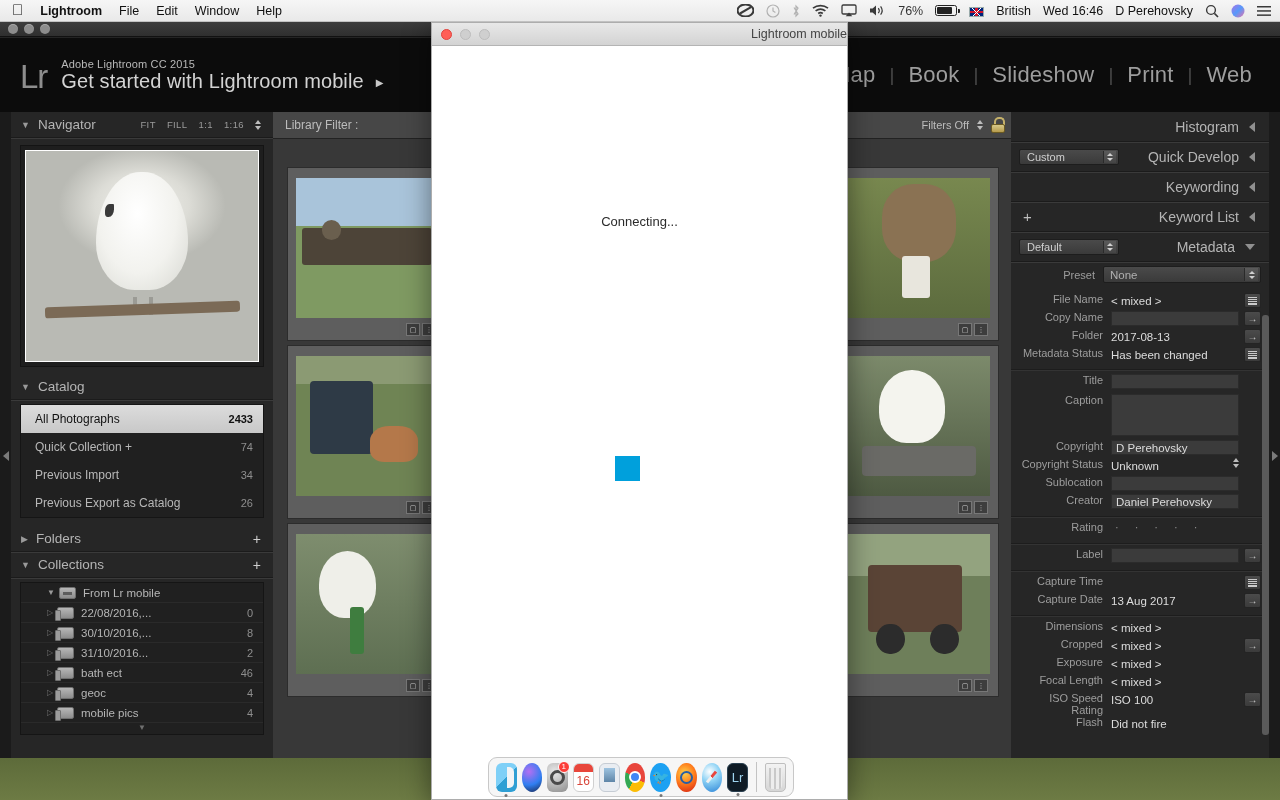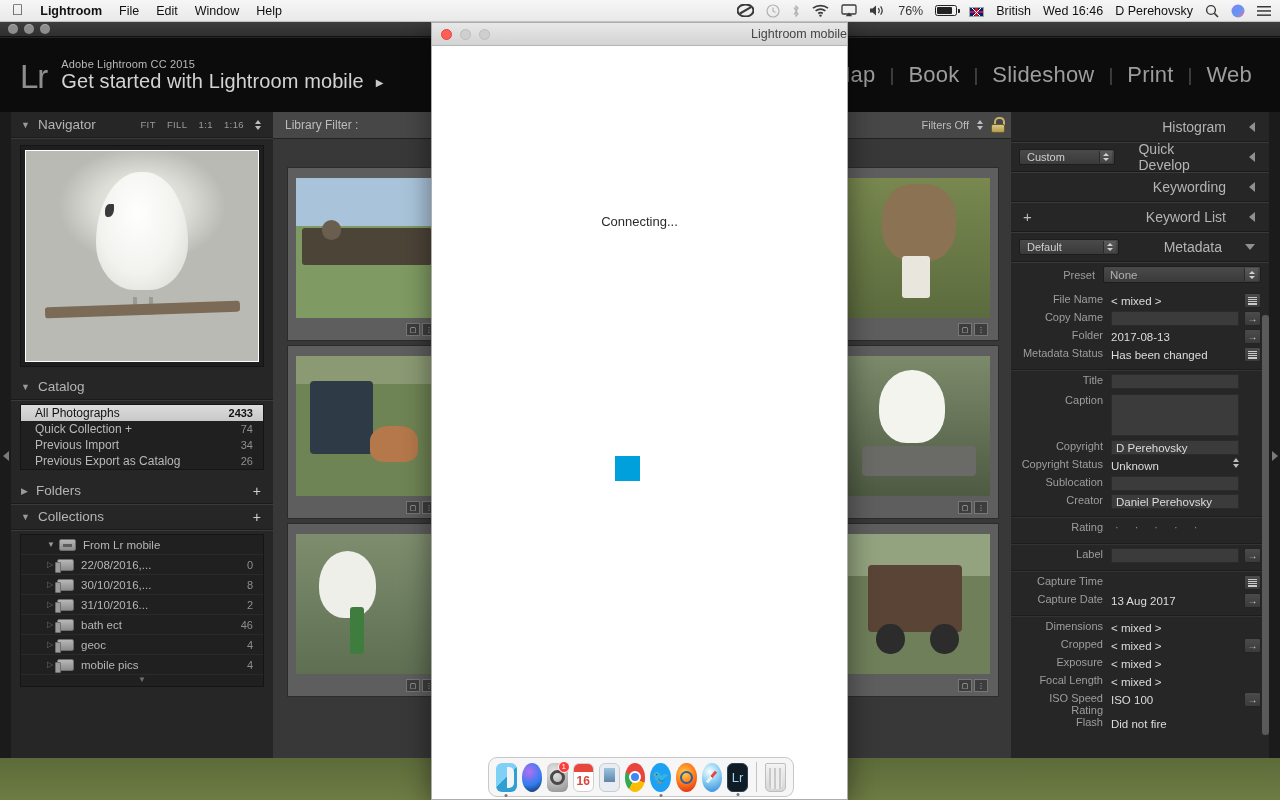--- a/index.html
+++ b/index.html
@@ -110,21 +110,21 @@
   .navimg .bird {
     position:absolute; left:30%; top:10%; width:40%; height:56%;
     background: radial-gradient(ellipse at 45% 35%, #ffffff 0%, #f2f2ee 55%, #d6d7d1 100%);
     border-radius: 48% 48% 42% 42% / 60% 60% 40% 40%;
   }
   .navimg .beak { position:absolute; left:34%; top:25%; width:9px; height:13px; background:#3a3a3a; border-radius:50% 10% 60% 30%; }
   .navimg .leg { position:absolute; bottom:22%; width:4px; height:18px; background:#9b9b95; }
 
   .catlist { margin: 4px 9px 8px; border: 1px solid #151515; background: #202020; }
   .catrow {
-    display: flex; align-items: center; height: 16px; padding: 0 10px 0 14px;
+    display: flex; align-items: center; height: 28px; padding: 0 10px 0 14px;
     font-size: 12px; color: #b8b8b8; font-weight: 300;
   }
   .catrow .n { margin-left: auto; font-size: 11px; color: #8e8e8e; }
   .catrow.sel { background: linear-gradient(#dcdcdc,#c8c8c8); color: #111; }
   .catrow.sel .n { color: #111; font-weight: bold; }
 
   .collbox { margin: 4px 9px 0; border: 1px solid #151515; background: #202020; padding-bottom: 2px; }
   .filtercoll {
     margin: 6px 7px; height: 18px; border: 1px solid #3c3c3c; border-radius: 9px;
     background: #2a2a2a; display: flex; align-items: center; padding: 0 8px;
@@ -210,21 +210,21 @@
   .slider .knob {
     position: absolute; left: 29%; top: 0px; width: 13px; height: 11px;
     background: linear-gradient(#e6e6e6,#a8a8a8); border-radius: 50% 50% 22% 22%;
     border: 1px solid #5b5b5b;
   }
   .tbcaret { width: 0;height:0;border-left:7px solid transparent;border-right:7px solid transparent;border-top:7px solid #c6c6c6; }
 
   
   .rhead {
     display: flex; align-items: center; justify-content: flex-end; height: 30px; padding: 0 14px 0 8px;
-    color: #b4b4b4; font-size: 14px; font-weight: 300; gap: 23px;
+    color: #b4b4b4; font-size: 14px; font-weight: 300; gap: 10px;
     border-bottom: 1px solid #1b1b1b; box-shadow: 0 1px 0 #3a3a3a;
   }
   .rhead .tri-l { width:0;height:0;border-top:5px solid transparent;border-bottom:5px solid transparent;border-right:6px solid #8f8f8f; }
   .rhead .tri-d { width:0;height:0;border-left:5px solid transparent;border-right:5px solid transparent;border-top:6px solid #8f8f8f; }
   .rhead .plus { margin-right: auto; color: #bdbdbd; font-size: 15px; padding-left: 4px; }
   .rsel {
     margin-right: auto; width: 100px; height: 16px; display: flex; align-items: center;
     background: linear-gradient(#4a4a4a,#3a3a3a); border: 1px solid #1d1d1d; border-radius: 2px;
     font-size: 11px; color: #cfcfcf; padding-left: 7px; position: relative;
   }
@@ -958,21 +958,21 @@
           <div style="position:absolute;left:52%;top:4px;right:3px;bottom:4px;background:#f2f4f6;border-radius:0 5px 5px 0;"></div>
           <div class="dotrun"></div>
         </div>
         <div class="dicon" style="background:radial-gradient(circle at 35% 30%, #b46ff2, #2f7ef0 55%, #19224a 100%);border-radius:50%;"></div>
         <div class="dicon" style="background:radial-gradient(circle at 35% 30%,#e9e9e9,#8e8e8e);">
           <div style="position:absolute;left:50%;top:50%;width:15px;height:15px;margin:-7.5px 0 0 -7.5px;border:3px solid #4a4a4a;border-radius:50%;"></div>
           <div class="dbadge">1</div>
         </div>
         <div class="dicon" style="background:#fff;border:1px solid #d0d0d0;">
           <div style="position:absolute;left:0;right:0;top:0;height:8px;background:#e8463b;border-radius:5px 5px 0 0;"></div>
-          <div style="position:absolute;left:0;right:0;top:9px;bottom:2px;color:#d8453a;font-size:12px;font-weight:bold;text-align:center;line-height:17px;">16</div>
+          <div style="position:absolute;left:0;right:0;top:9px;bottom:2px;color:#d8453a;font-size:12px;font-weight:normal;text-align:center;line-height:17px;">16</div>
         </div>
         <div class="dicon" style="background:#e9edf2;border:1px solid #c6ccd4;">
           <div style="position:absolute;left:4px;top:4px;right:4px;bottom:9px;background:linear-gradient(#9dc3e0,#5f86a8);"></div>
         </div>
         <div class="dicon" style="background:conic-gradient(#e8453c 0 33%, #fbbc05 33% 58%, #34a853 58% 83%, #e8453c 83%);border-radius:50%;">
           <div style="position:absolute;left:50%;top:50%;width:12px;height:12px;margin:-6px 0 0 -6px;background:#4285f4;border:2px solid #fff;border-radius:50%;"></div>
         </div>
         <div class="dicon" style="background:#1da1f2;border-radius:50%;">
           <div style="position:absolute;left:50%;top:50%;transform:translate(-50%,-50%);color:#fff;font-size:14px;">🐦</div>
           <div class="dotrun"></div>

